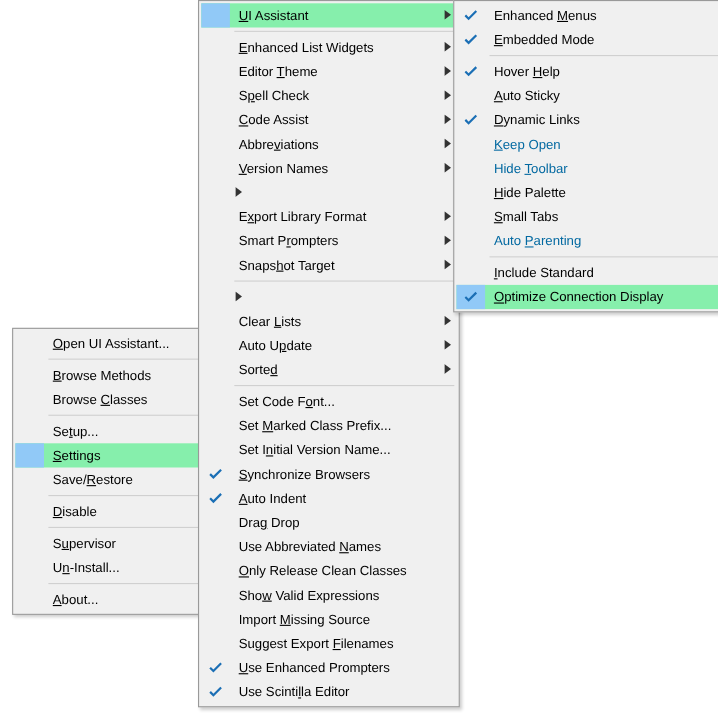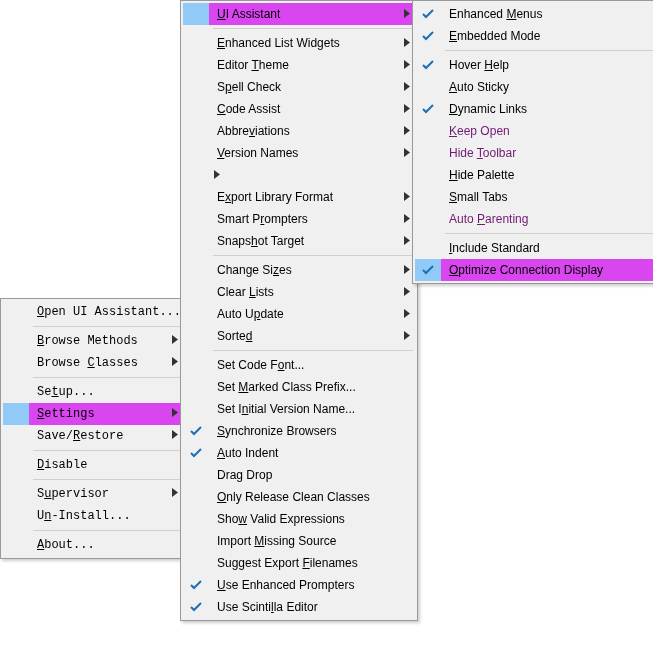--- a/index.html
+++ b/index.html
@@ -50,43 +50,43 @@
     flex: 1 1 auto;
   }
   .item .arrow {
     width: 16px;
     flex: 0 0 auto;
     text-align: center;
     font-size: 9px;
     color: #333;
   }
   .item.highlight {
-    background: #d946ef;
+    background: #86efac;
   }
   .item.highlight .gutter {
     background: #91c9f7;
   }
   .item.disabled .label,
   .item.disabled .arrow {
-    color: #701a75;
+    color: #0369a1;
   }
   .item u { text-decoration: underline; }
   .sep {
     height: 1px;
     margin: 3px 2px 3px 30px;
     background: #d0d0d0;
   }
   svg.check { width: 12px; height: 12px; }
   svg.check path { stroke: #1b6fb5; stroke-width: 2; fill: none; }
   .item.disabled svg.check path { stroke: #7a7a7a; }
   svg.arr { width: 7px; height: 9px; }
   svg.arr path { fill: #333; }
 
   
-  #menu1 { left: 0px;   top: 298px; width: 180px; font-family: Liberation Mono, monospace; }
+  #menu1 { left: 11px;   top: 298px; width: 180px; }
   #menu2 { left: 180px; top: 0px;   width: 232px; }
   #menu3 { left: 412px; top: 0px;   width: 240px; }
 </style>
 </head>
 <body>
 
 <div id="menu1" class="menu">
   <div class="gutter-bg"></div>
 
   <div class="item">
@@ -239,21 +239,20 @@
     <span class="gutter"></span>
     <span class="label">Snaps<u>h</u>ot Target</span>
     <span class="arrow"><svg class="arr">
           <path d="M0 0 L6 4.5 L0 9 Z"></path>
         </svg></span>
   </div>
   <div class="sep"></div>
 
   <div class="item">
     <span class="gutter"></span>
-    <span class="label">Change Si<u>z</u>es</span>
     <span class="arrow"><svg class="arr">
           <path d="M0 0 L6 4.5 L0 9 Z"></path>
         </svg></span>
   </div>
   <div class="item">
     <span class="gutter"></span>
     <span class="label">Clear <u>L</u>ists</span>
     <span class="arrow"><svg class="arr">
           <path d="M0 0 L6 4.5 L0 9 Z"></path>
         </svg></span>
@@ -303,20 +302,25 @@
         <svg class="check">
           <path d="M1 6 L4 9 L11 2"></path>
         </svg>
       </span>
     <span class="label"><u>A</u>uto Indent</span>
     <span class="arrow"></span>
   </div>
   <div class="item">
     <span class="gutter"></span>
     <span class="label">Dra<u>g</u> Drop</span>
+    <span class="arrow"></span>
+  </div>
+  <div class="item">
+    <span class="gutter"></span>
+    <span class="label">Use Abbreviated <u>N</u>ames</span>
     <span class="arrow"></span>
   </div>
   <div class="item">
     <span class="gutter"></span>
     <span class="label"><u>O</u>nly Release Clean Classes</span>
     <span class="arrow"></span>
   </div>
   <div class="item">
     <span class="gutter"></span>
     <span class="label">Sho<u>w</u> Valid Expressions</span>

